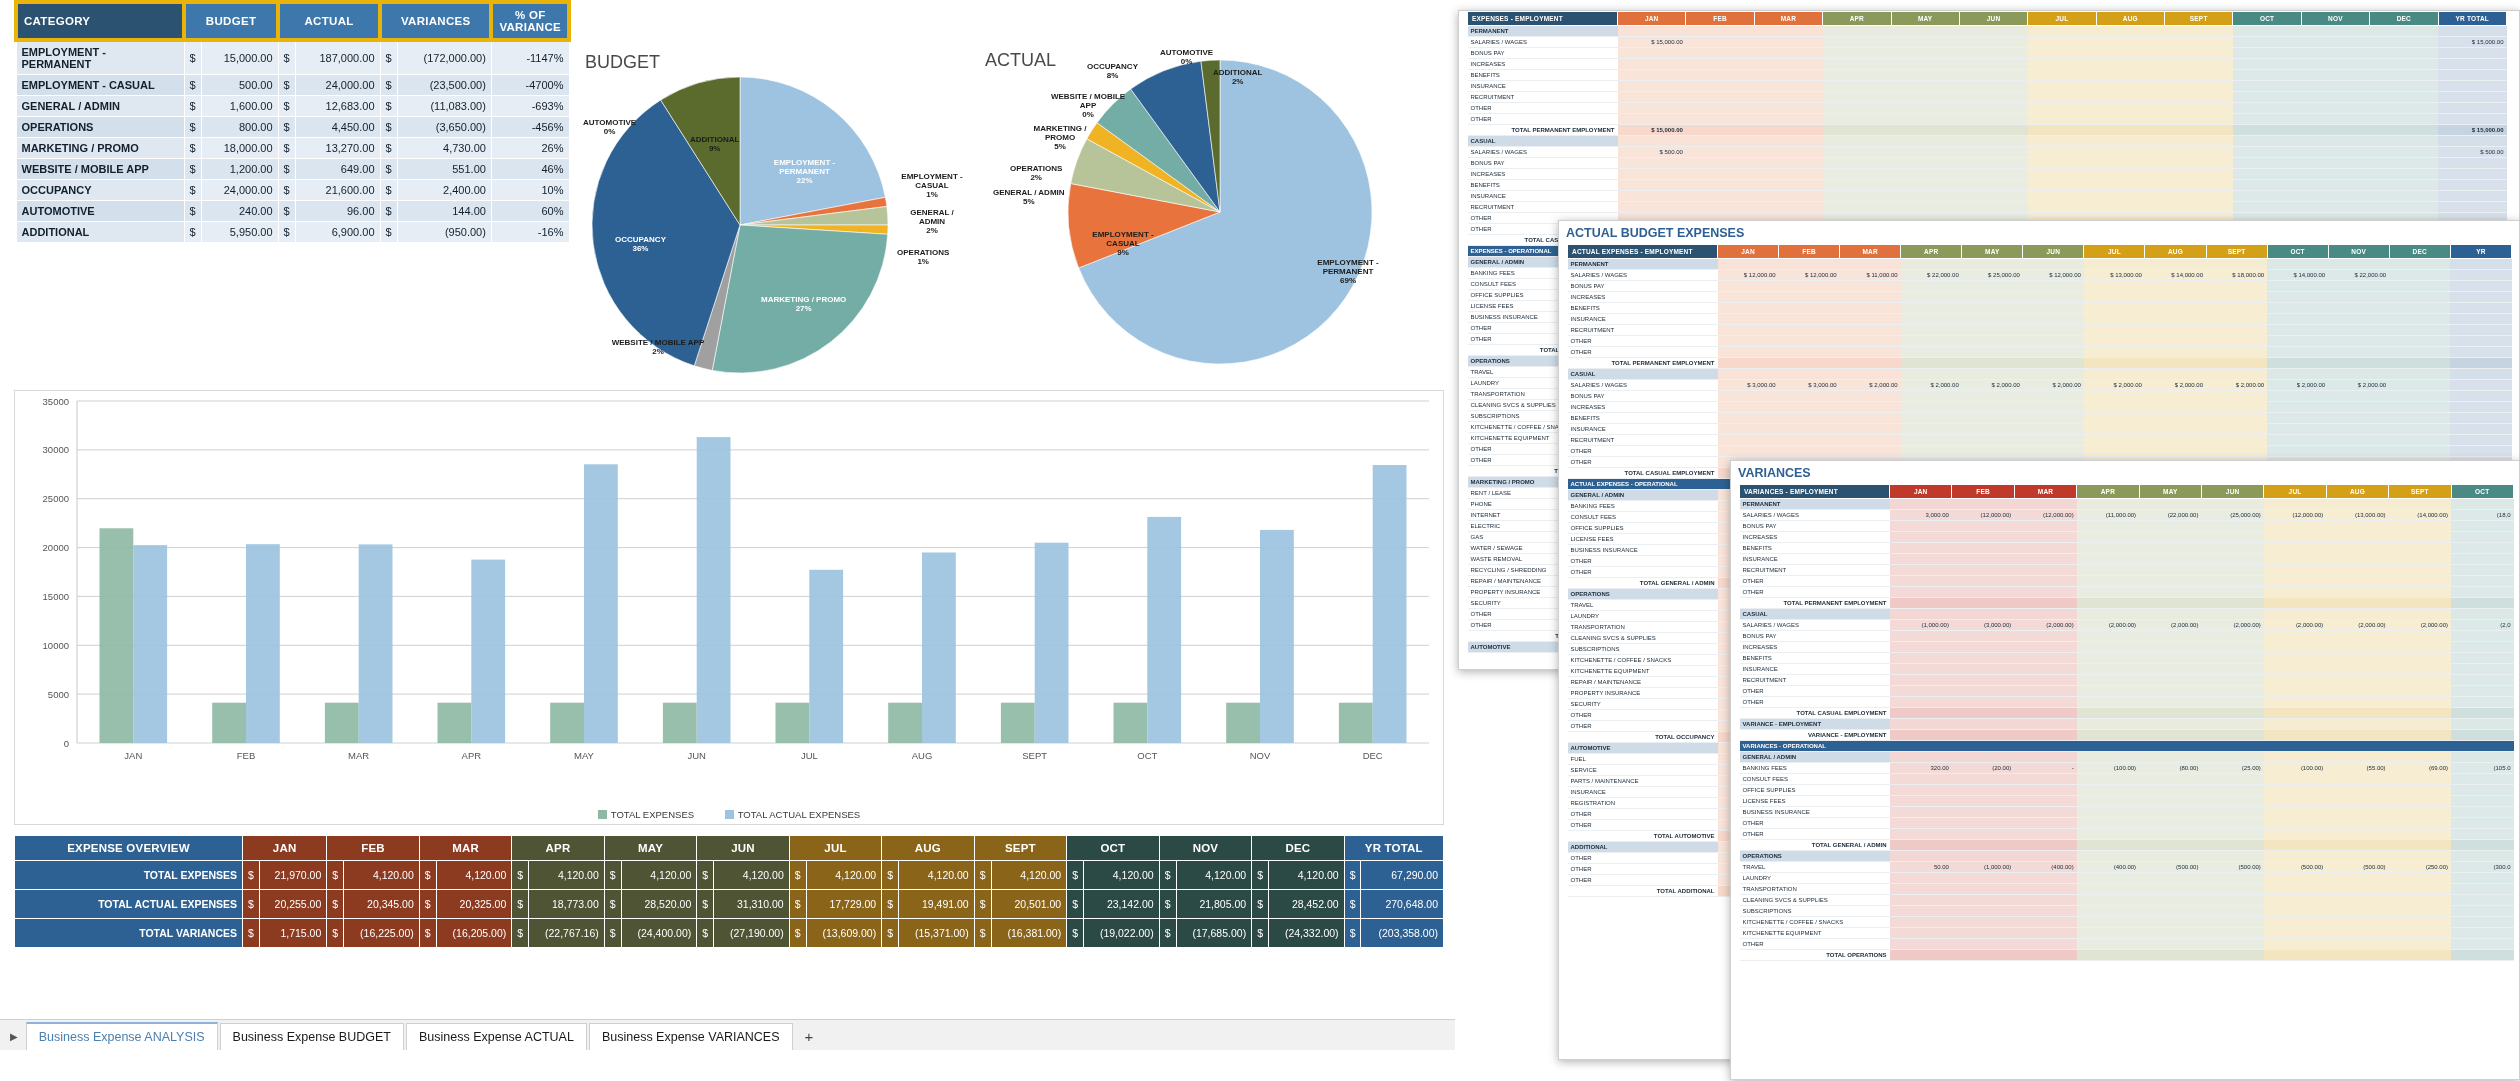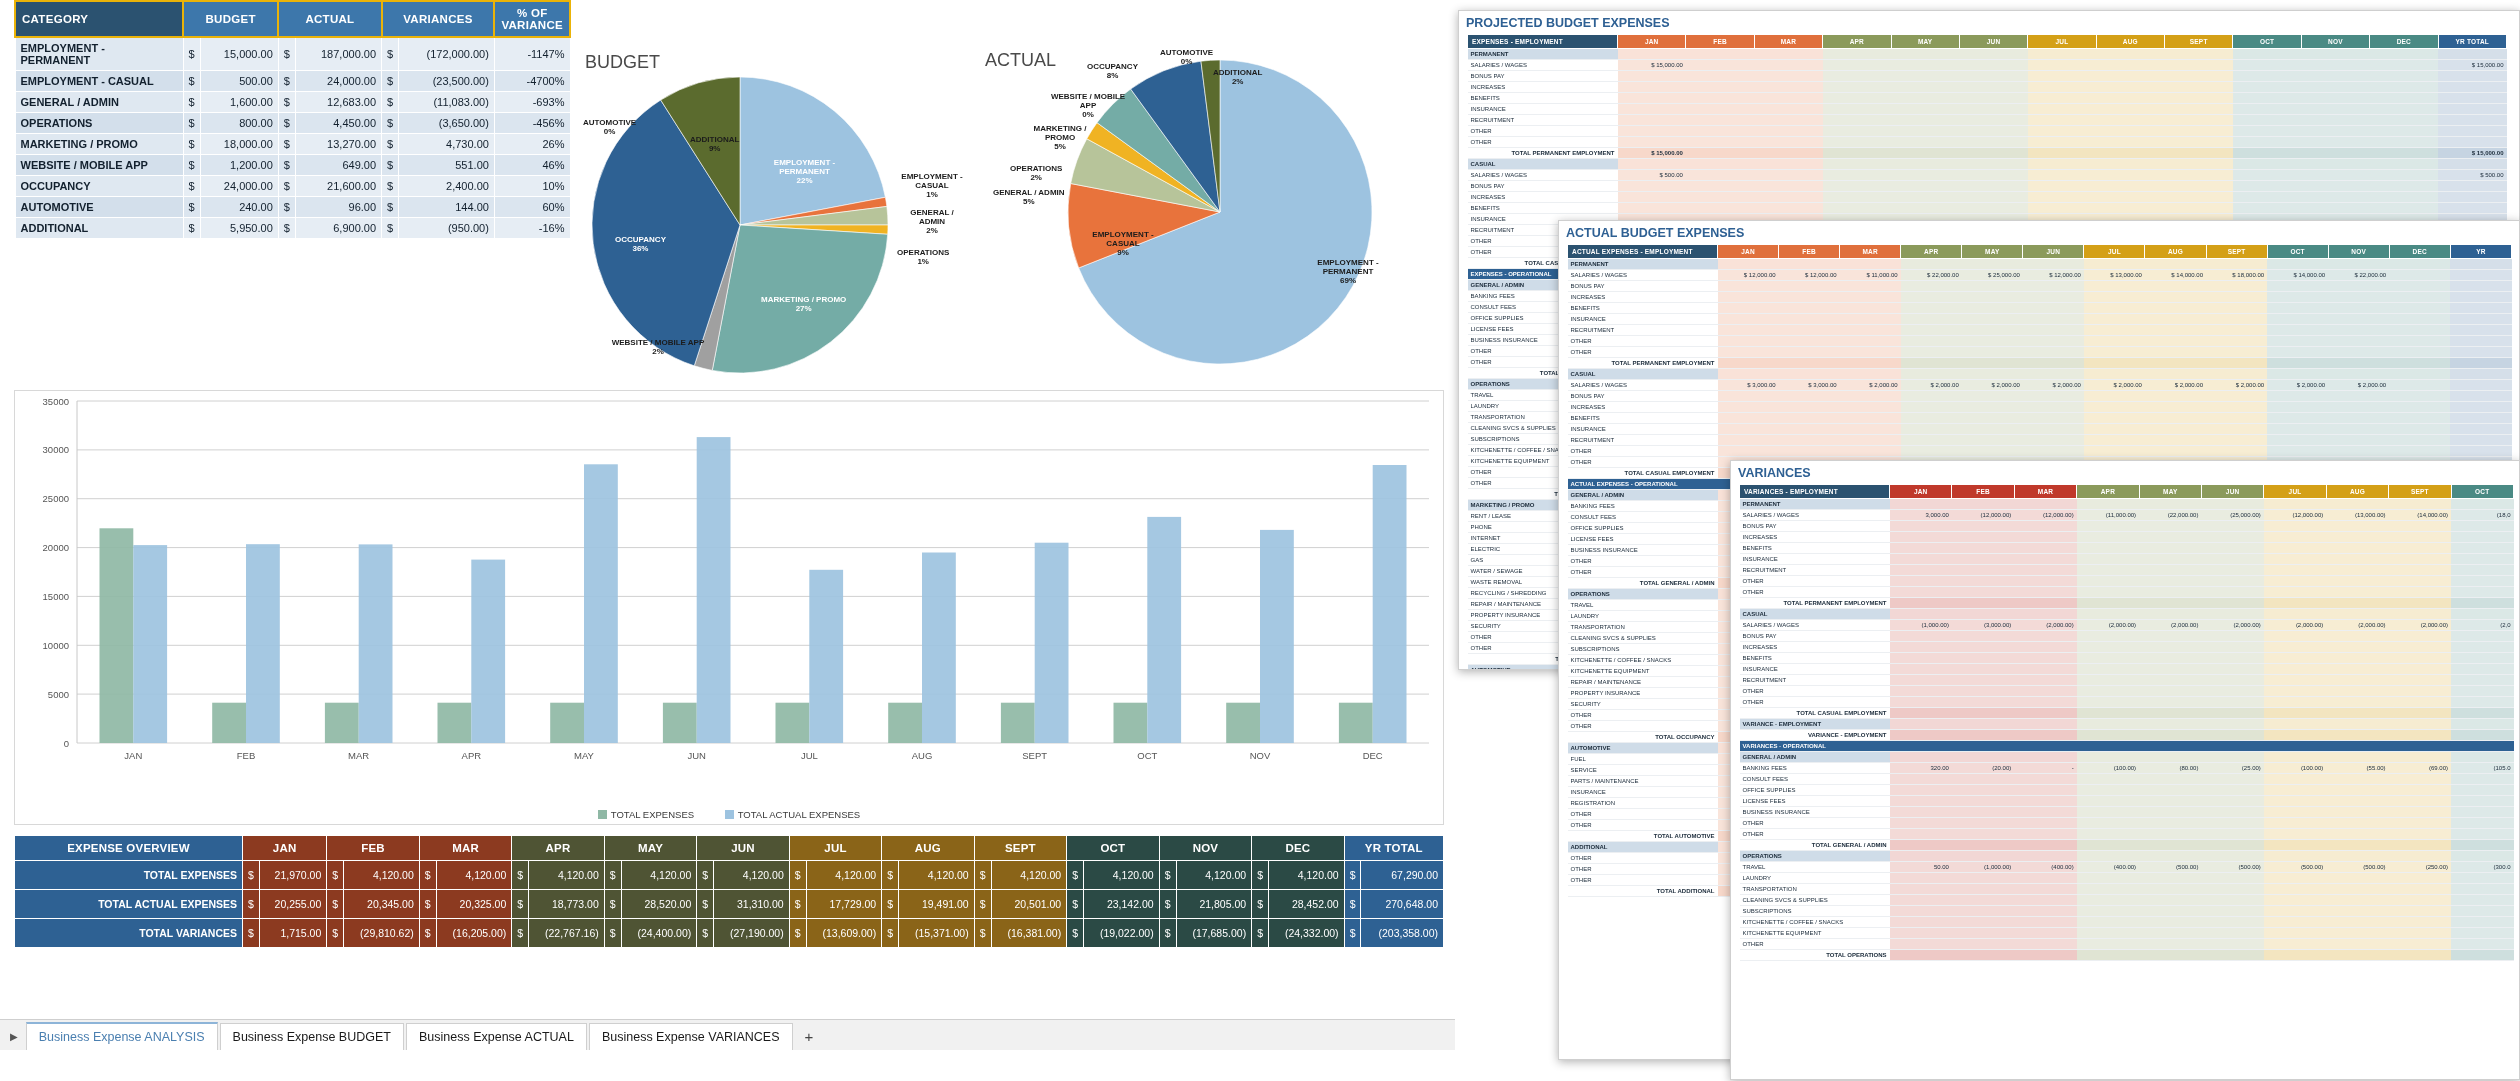--- a/index.html
+++ b/index.html
@@ -23,21 +23,21 @@
   }
   .section-title {
     font-size:19px; font-weight:bold; color:#3f5e7e;
     padding:3px 0 6px 14px; letter-spacing:.3px;
   }
 
   
   table.analysis { border-collapse:collapse; margin-left:14px; width:557px; }
   table.analysis th {
     background:#3d77ab; color:#fff; font-size:11.5px; font-weight:bold;
-    text-align:center; padding:5px 6px; border:2px solid #eab308;
+    text-align:center; padding:5px 6px; border:4px solid #eab308;
     letter-spacing:.3px;
   }
   table.analysis th.cat { background:#2b5270; text-align:left; }
   table.analysis td {
     font-size:11px; padding:4px 5px; border:1px solid #ffffff;
     background:#e6edf4; color:#12202e;
   }
   table.analysis tr:nth-child(even) td { background:#dbe5ef; }
   td.lbl { font-weight:bold; text-align:left; width:168px; background:#dfe8f1 !important;}
   tr:nth-child(even) td.lbl { background:#d3dfeb !important; }
@@ -487,21 +487,21 @@
           <td class="ov-cur" style="background:#2b4a45">$</td>
           <td class="ov-num" style="background:#2b4a45">28,452.00</td>
           <td class="ov-cur" style="background:#2e6193">$</td>
           <td class="ov-num" style="background:#2e6193">270,648.00</td>
         </tr>
         <tr>
           <td class="ov-lbl">TOTAL VARIANCES</td>
           <td class="ov-cur" style="background:#8c3a20">$</td>
           <td class="ov-num" style="background:#8c3a20">1,715.00</td>
           <td class="ov-cur" style="background:#8c3a20">$</td>
-          <td class="ov-num" style="background:#8c3a20">(29,810.62)</td>
+          <td class="ov-num" style="background:#8c3a20">(16,225.00)</td>
           <td class="ov-cur" style="background:#8c3a20">$</td>
           <td class="ov-num" style="background:#8c3a20">(16,205.00)</td>
           <td class="ov-cur" style="background:#4f5434">$</td>
           <td class="ov-num" style="background:#4f5434">(22,767.16)</td>
           <td class="ov-cur" style="background:#4f5434">$</td>
           <td class="ov-num" style="background:#4f5434">(24,400.00)</td>
           <td class="ov-cur" style="background:#4f5434">$</td>
           <td class="ov-num" style="background:#4f5434">(27,190.00)</td>
           <td class="ov-cur" style="background:#8a6418">$</td>
           <td class="ov-num" style="background:#8a6418">(13,609.00)</td>
@@ -527,21 +527,20 @@
         <div class="tab active">Business Expense ANALYSIS</div>
         <div class="tab">Business Expense BUDGET</div>
         <div class="tab">Business Expense ACTUAL</div>
         <div class="tab">Business Expense VARIANCES</div>
       </div>
     <span class="tab-plus">+</span>
   </div>
 </div>
 
 <div class="float" style="left:1458px;top:10px;width:1062px;height:660px;">
-  <div class="fl-title">PROJECTED BUDGET EXPENSES</div>
   <div style="padding:0 4px 0 8px;">
     <table class="grid" id="proj-grid" style="width:1040px;">
       <thead>
           <tr id="proj-head">
             <th class="rowhead" style="width: 150px;">EXPENSES - EMPLOYMENT</th>
             <th style="background: rgb(224, 112, 60);">JAN</th>
             <th style="background: rgb(224, 112, 60);">FEB</th>
             <th style="background: rgb(224, 112, 60);">MAR</th>
             <th style="background: rgb(139, 154, 91);">APR</th>
             <th style="background: rgb(139, 154, 91);">MAY</th>

